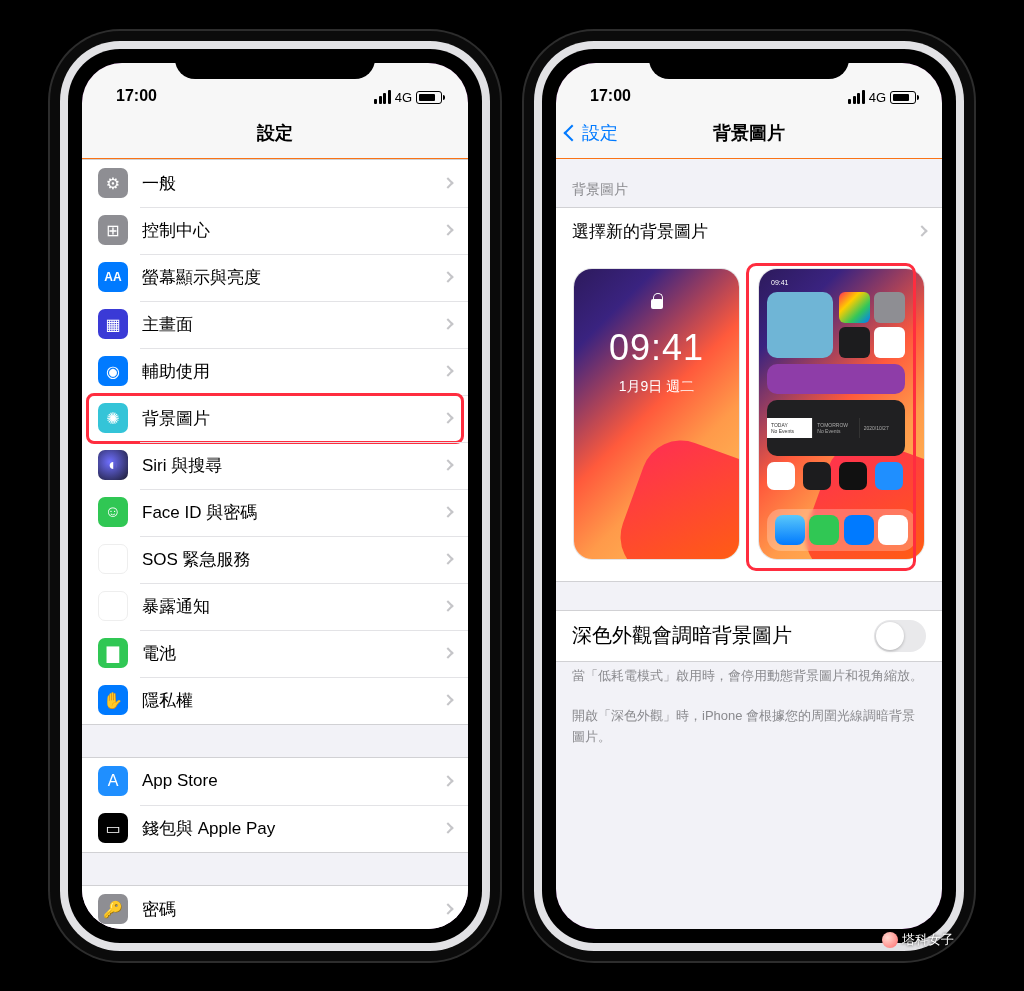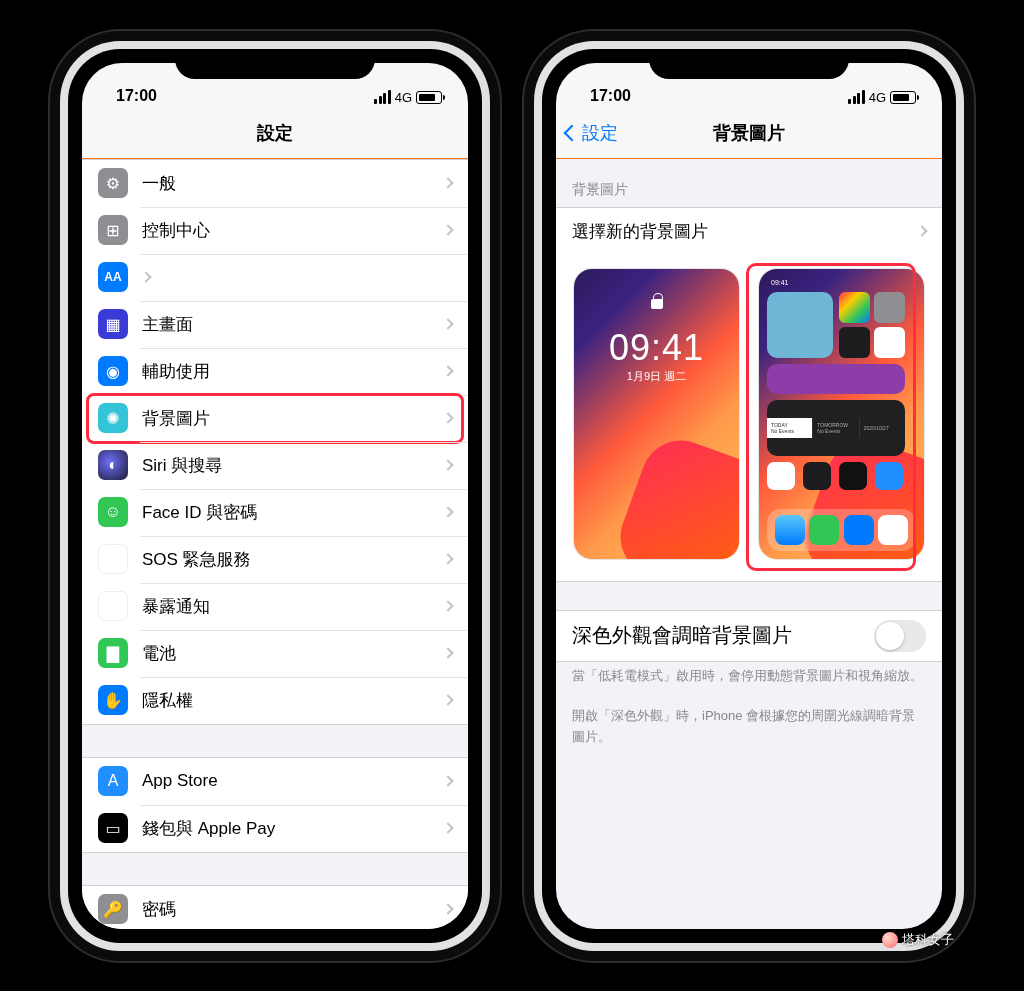--- a/index.html
+++ b/index.html
@@ -47,21 +47,21 @@
   .i-pass{background:#8e8e93;}
   
   .section-hdr{font-size:14px;color:#8a8a8e;padding:22px 16px 8px;}
   .wp-group{background:#fff;border-top:1px solid #d1d1d4;border-bottom:1px solid #d1d1d4;}
   .previews{display:flex;gap:20px;justify-content:center;padding:14px 18px 22px;position:relative;}
   .prev{width:172px;height:290px;border-radius:18px;overflow:hidden;position:relative;box-shadow:0 0 0 1px #e4e4e6;}
   .wp-bg{position:absolute;inset:0;background:linear-gradient(135deg,#2d1a5c 0%,#3a2380 18%,#ff5a3c 48%,#ff9a4a 66%,#ffc75b 100%);}
   .wp-shape{position:absolute;right:-30px;bottom:-30px;width:140px;height:140px;border-radius:40px;background:linear-gradient(135deg,#ff2d55,#ff6b00);transform:rotate(20deg);}
   .lock-time{position:absolute;top:58px;left:0;right:0;text-align:center;color:#fff;font-weight:300;}
   .lock-time .t{font-size:36px;letter-spacing:1px;}
-  .lock-time .d{font-size:11px;margin-top:0;}
+  .lock-time .d{font-size:14px;margin-top:9px;}
   .lock-icon{position:absolute;top:24px;left:50%;transform:translateX(-50%);width:12px;height:16px;}
   .lock-icon::before{content:"";position:absolute;bottom:0;width:12px;height:10px;background:#fff;border-radius:2px;}
   .lock-icon::after{content:"";position:absolute;top:0;left:2px;width:8px;height:8px;border:1.5px solid #fff;border-bottom:none;border-radius:6px 6px 0 0;}
   
   .hs{position:absolute;inset:0;padding:10px 8px;}
   .hs-status{font-size:7px;color:#fff;margin-bottom:6px;padding:0 4px;}
   .hs-row{display:flex;gap:6px;margin-bottom:6px;}
   .widget{border-radius:10px;display:flex;align-items:center;justify-content:center;font-size:6px;color:#fff;}
   .w-weather{width:66px;height:66px;background:#6fb5d6;}
   .w-icons{width:66px;height:66px;display:grid;grid-template-columns:1fr 1fr;gap:4px;}
@@ -119,20 +119,21 @@
                   <span class="label">一般</span>
                   <span class="chev"></span>
                 </div>
                 <div class="row">
                   <div class="icon i-cc">⊞</div>
                   <span class="label">控制中心</span>
                   <span class="chev"></span>
                 </div>
                 <div class="row">
                   <div class="icon i-disp" style="font-size: 12px; font-weight: 700;">AA</div>
+                  <span class="label">螢幕顯示與亮度</span>
                   <span class="chev"></span>
                 </div>
                 <div class="row">
                   <div class="icon i-home">▦</div>
                   <span class="label">主畫面</span>
                   <span class="chev"></span>
                 </div>
                 <div class="row">
                   <div class="icon i-access">◉</div>
                   <span class="label">輔助使用</span>

